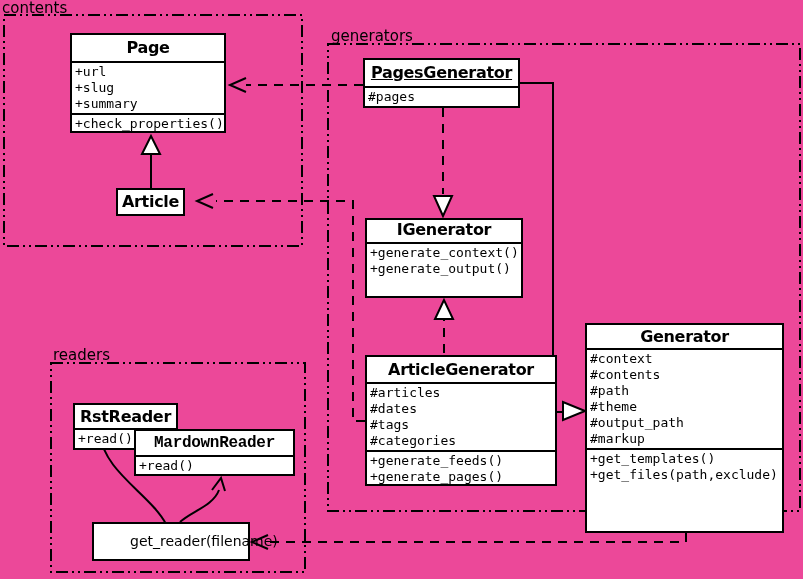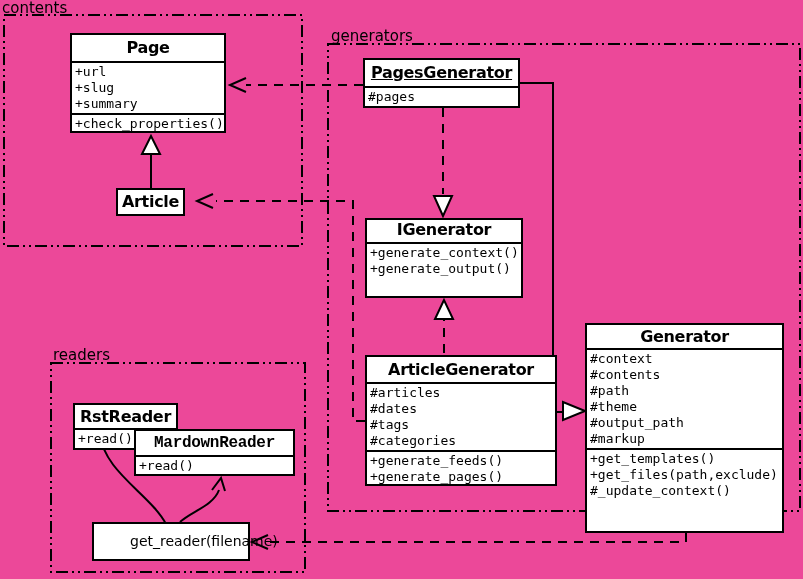--- a/index.html
+++ b/index.html
@@ -134,21 +134,20 @@
       <div class="row">#context</div>
       <div class="row">#contents</div>
       <div class="row">#path</div>
       <div class="row">#theme</div>
       <div class="row">#output_path</div>
       <div class="row">#markup</div>
     </div>
     <div class="sec last">
       <div class="row">+get_templates()</div>
       <div class="row">+get_files(path,exclude)</div>
-      <div class="row">#_update_context()</div>
     </div>
   </div>
 
   <div class="cls" style="left:73px; top:370px; width:105px; height:47px;margin-top:33px;">
     <div class="title" style="line-height:23px;">RstReader</div>
     <div class="sec last">
       <div class="row">+read()</div>
     </div>
   </div>
 

